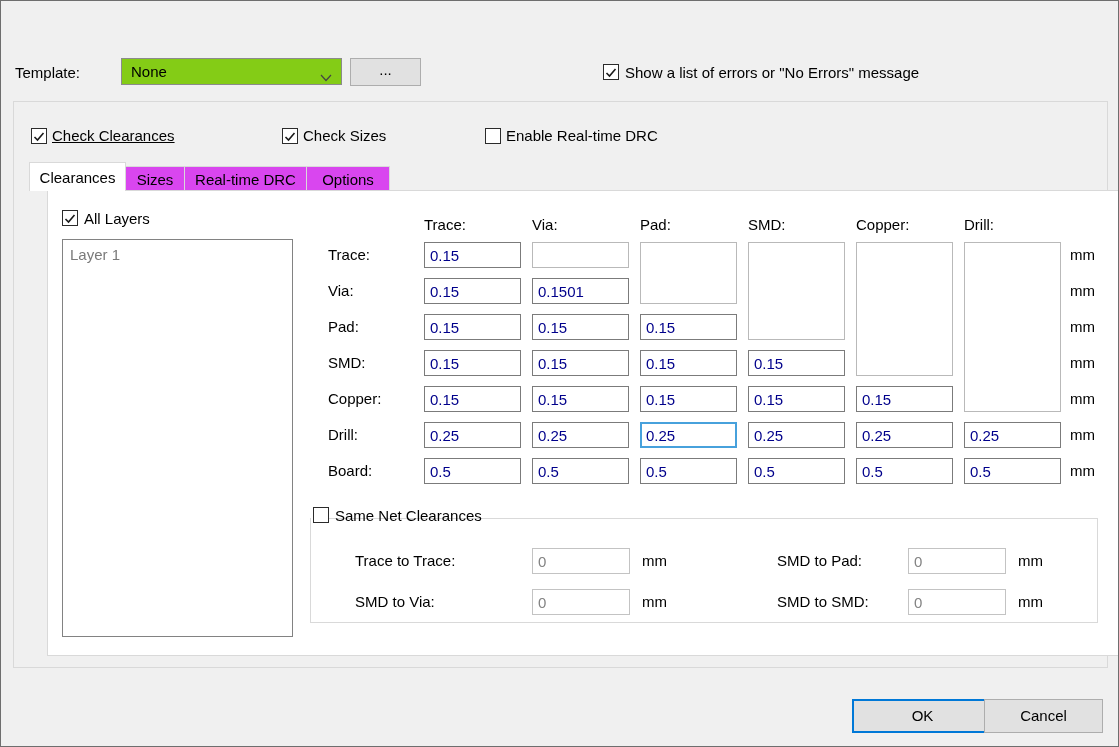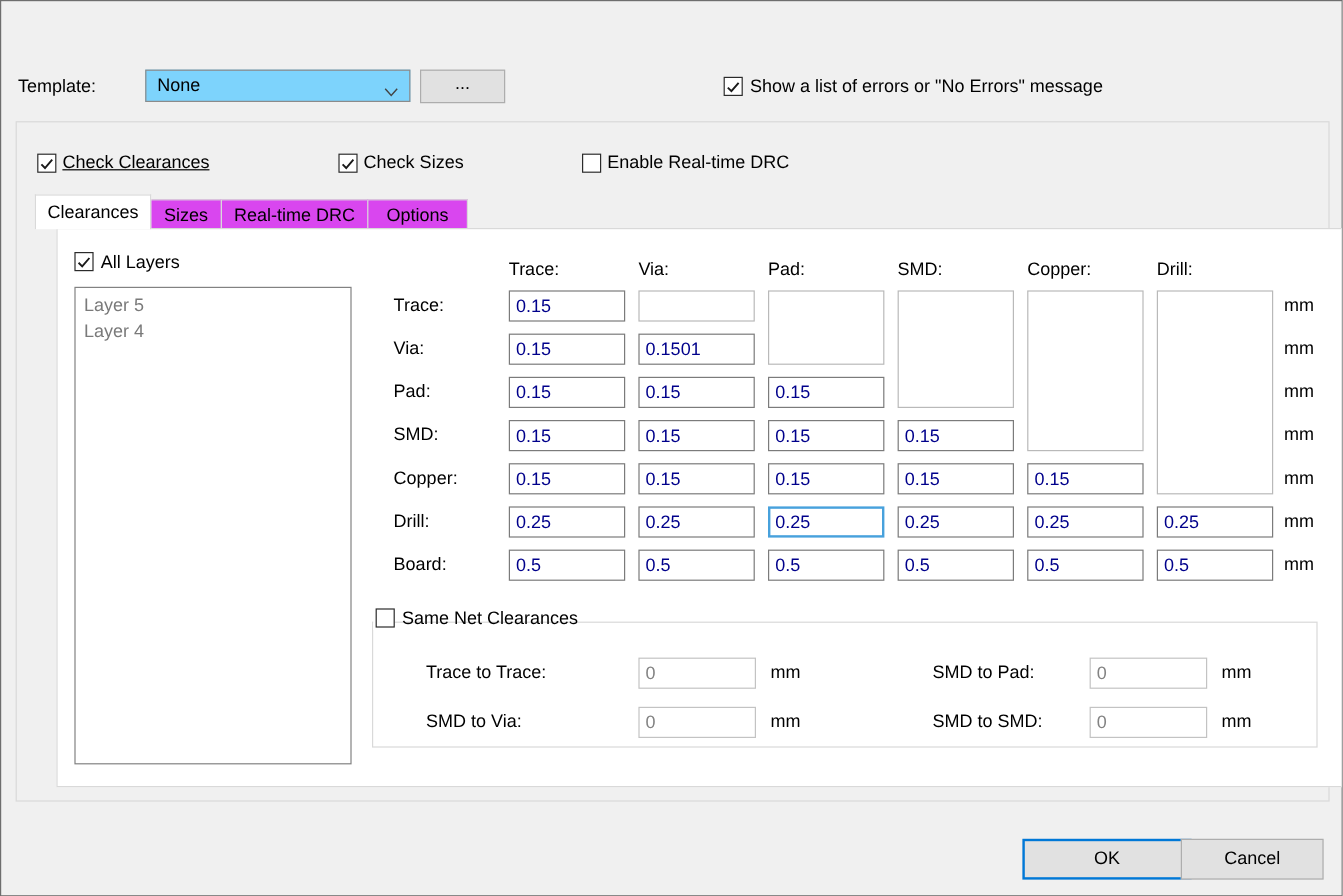--- a/index.html
+++ b/index.html
@@ -2,21 +2,21 @@
 <html><head>
 <meta charset="utf-8">
 <style>
   html,body{margin:0;padding:0;background:#fff;}
   .dlg{position:relative;width:1119px;height:747px;box-sizing:border-box;
        background:#f0f0f0;border:1px solid #6e6e6e;
        font-family:"Liberation Sans",sans-serif;font-size:15px;color:#000;overflow:hidden;}
   .lbl{position:absolute;white-space:nowrap;line-height:18px;}
   .titlebar{position:absolute;left:0;top:0;width:100%;height:38px;background:#ffffff;}
   .closebox{position:absolute;right:14px;top:10px;width:18px;height:18px;cursor:pointer;}
-  .combo{position:absolute;box-sizing:border-box;background:#7dd3fc;border:1px solid #8b8b8b;}
+  .combo{position:absolute;box-sizing:border-box;background:#84cc16;border:1px solid #8b8b8b;}
   .combo .val{position:absolute;left:9px;top:4px;}
   .combo .chev{position:absolute;right:9px;top:9px;}
   .btn{position:absolute;box-sizing:border-box;background:#e1e1e1;border:1px solid #adadad;
        text-align:center;cursor:pointer;}
   .btn.default{border:2px solid #0078d7;}
   .grp{position:absolute;box-sizing:border-box;border:1px solid #d9d9d9;}
   .cb{position:absolute;width:16px;height:16px;box-sizing:border-box;border:1px solid #2b2b2b;background:#fff;}
   .cb svg{position:absolute;left:1px;top:2px;display:none;}
   .cb.checked svg{display:block;}
   .u{text-decoration:underline;}
@@ -86,22 +86,21 @@
   <div class="panel" style="left:46px;top:189px;width:1119px;height:466px;">
 
     <span class="cb checked" style="left:14px;top:19px;">
       <svg width="12" height="12" viewBox="0 0 12 12">
         <polyline points="1.5,6 4.5,9 10.5,2" fill="none" stroke="#1a1a1a" stroke-width="1.6"></polyline>
         </svg>
     </span>
     <span class="lbl" style="left:36px;top:19px;">All Layers</span>
 
     <div class="listbox" style="left:14px;top:48px;width:231px;height:398px;padding-top:4px;" id="layerList">
-        <div class="listitem" style="">Layer 5</div>
-        <div class="listitem" style="">Layer 4</div>
+        <div class="listitem" style="">Layer 1</div>
       </div>
 
     <div id="matrix">
         <div class="lbl" style="left: 376px; top: 25px;">Trace:</div>
         <div class="lbl" style="left: 484px; top: 25px;">Via:</div>
         <div class="lbl" style="left: 592px; top: 25px;">Pad:</div>
         <div class="lbl" style="left: 700px; top: 25px;">SMD:</div>
         <div class="lbl" style="left: 808px; top: 25px;">Copper:</div>
         <div class="lbl" style="left: 916px; top: 25px;">Drill:</div>
         <div class="rowlab" style="left: 280px; top: 51px;">Trace:</div>

